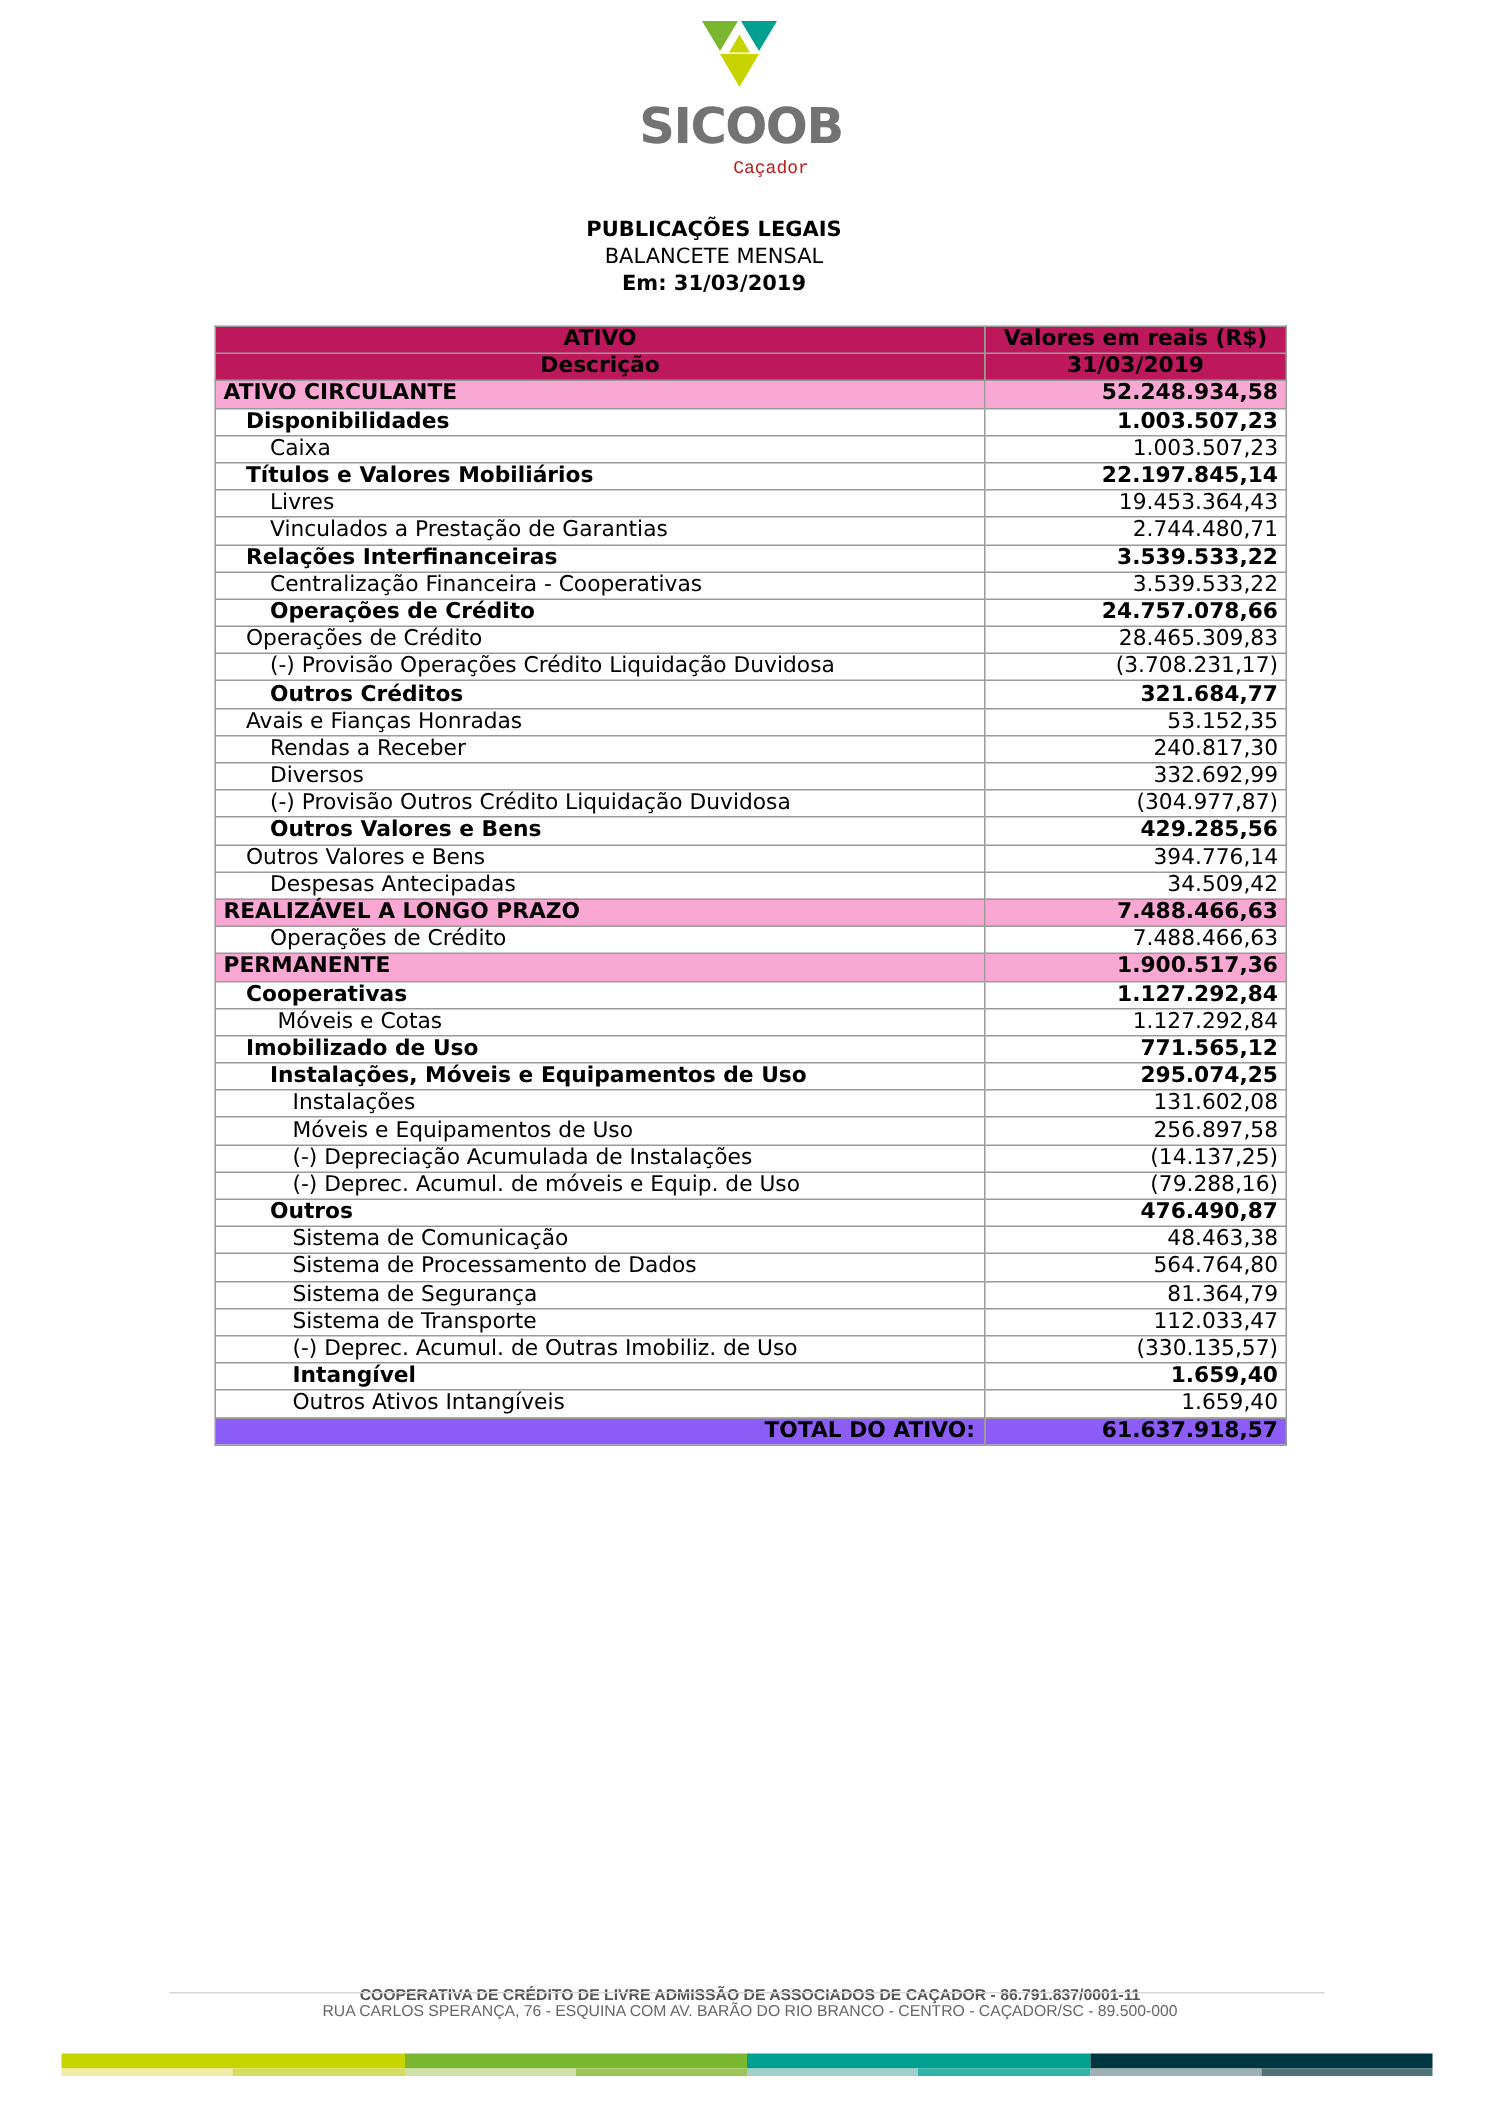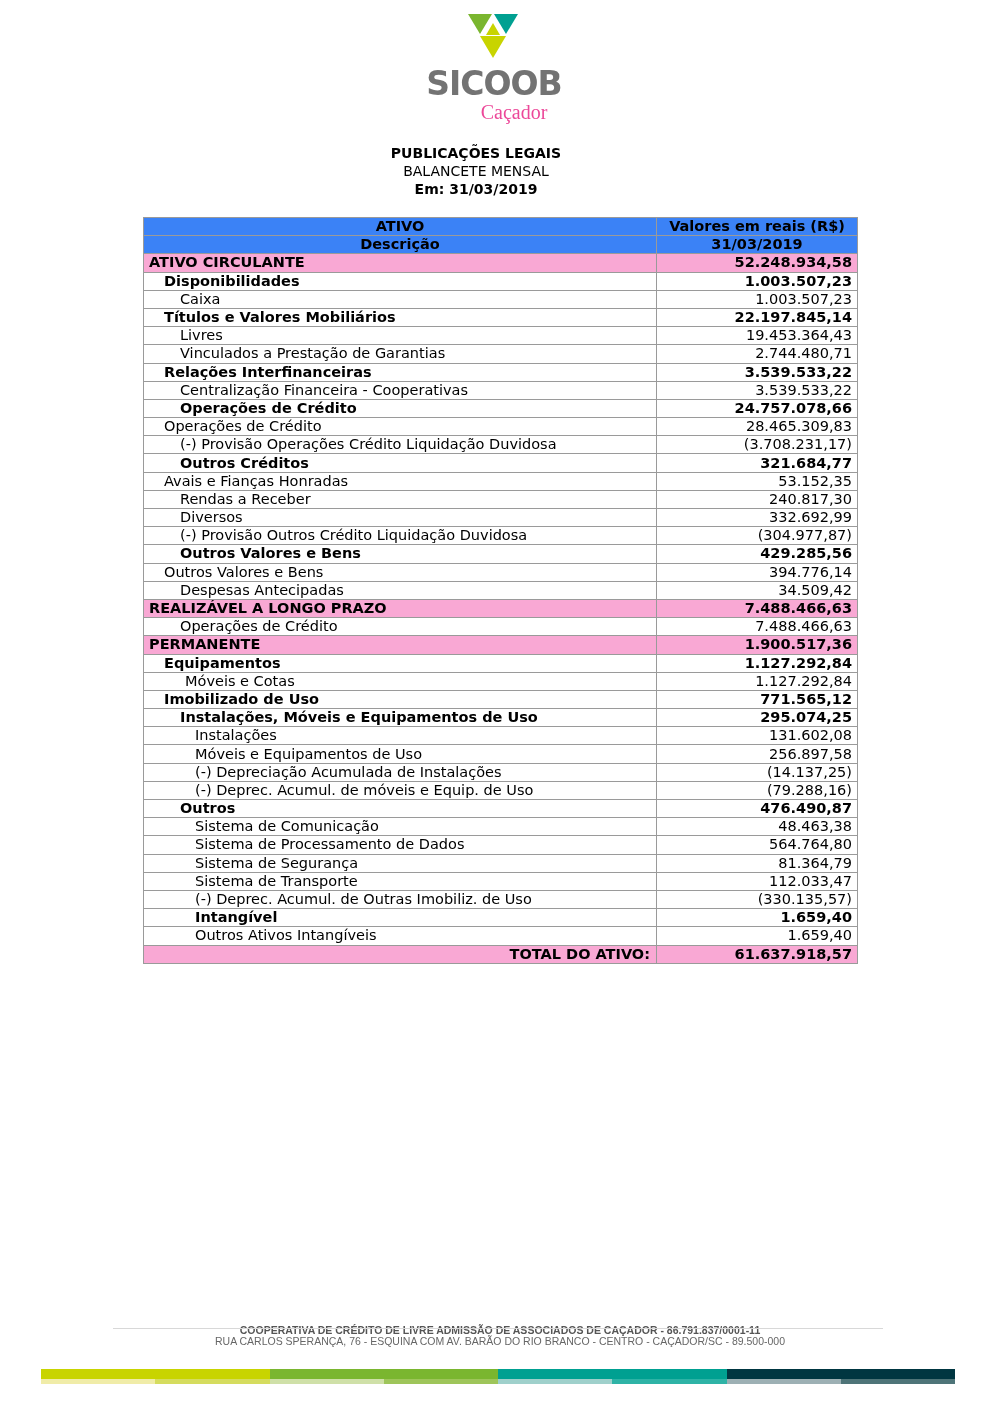--- a/index.html
+++ b/index.html
@@ -1,34 +1,34 @@
 <!DOCTYPE html>
 <html><head>
 <meta charset="utf-8">
 <style>
   html, body { margin: 0; padding: 0; background: #ffffff; }
   body { width: 1000px; height: 1415px; position: relative; overflow: hidden; font-family: "DejaVu Sans", sans-serif; color: #000; }
 
   .logo { position: absolute; left: 424px; top: 14px; width: 140px; height: 100px; }
   .logo svg { position: absolute; left: 44px; top: 0; }
   .logo .brand { position: absolute; left: 2px; top: 52px; width: 136px; text-align: center; font-family: "DejaVu Sans", sans-serif; font-weight: bold; font-size: 33px; letter-spacing: -1px; color: #737373; line-height: 36px; }
-  .logo .city { position: absolute; left: 40px; top: 88px; width: 100px; text-align: center; font-family: Liberation Serif, serif; font-size: 20px; color: #ec4899; line-height: 20px; }
+  .logo .city { position: absolute; left: 40px; top: 88px; width: 100px; text-align: center; font-family: Liberation Mono, monospace; font-size: 12px; color: #b91c1c; line-height: 20px; }
 
   .titles { position: absolute; left: 0; top: 144px; width: 952px; text-align: center; font-size: 14px; line-height: 18px; }
   .titles .t1 { font-weight: bold; }
   .titles .t2 { font-weight: normal; }
   .titles .t3 { font-weight: bold; }
 
   table.bal { position: absolute; left: 143px; top: 217px; width: 715px; border-collapse: collapse; font-size: 14.5px; }
   table.bal td { border: 1px solid #9a9a9a; height: 17.2px; padding: 0 5px; line-height: 17px; white-space: nowrap; }
   table.bal td.val { text-align: right; width: 190px; }
-  table.bal tr.hdr td { background: #3b82f6; font-weight: bold; text-align: center; }
+  table.bal tr.hdr td { background: #be185d; font-weight: bold; text-align: center; }
   table.bal tr.sec td { background: #f9a8d4; font-weight: bold; }
   table.bal tr.bold td { font-weight: bold; }
-  table.bal tr.total td { background: #f9a8d4; font-weight: bold; }
+  table.bal tr.total td { background: #8b5cf6; font-weight: bold; }
   table.bal tr.total td.desc { text-align: right; padding-right: 6px; }
   .l1 { padding-left: 20px !important; }
   .l2 { padding-left: 36px !important; margin-top: 40px; }
   .l2b { padding-left: 41px !important; }
   .l3 { padding-left: 51px !important; }
 
   .footer1 { position: absolute; left: 0; top: 1306px; width: 1000px; text-align: center; font-family: "Liberation Sans", sans-serif; font-weight: bold; font-size: 10.5px; color: #555; margin-top: 18px; }
   .footer-line { position: absolute; left: 113px; top: 1328px; width: 770px; height: 1px; background: #d8d8d8; }
   .footer2 { position: absolute; left: 0; top: 1335px; width: 1000px; text-align: center; font-family: "Liberation Sans", sans-serif; font-size: 10.5px; color: #666; }
 
@@ -150,21 +150,21 @@
       </tr>
       <tr>
         <td class="l2">Operações de Crédito</td>
         <td class="val">7.488.466,63</td>
       </tr>
       <tr class="sec">
         <td>PERMANENTE</td>
         <td class="val">1.900.517,36</td>
       </tr>
       <tr class="bold">
-        <td class="l1">Equipamentos</td>
+        <td class="l1">Cooperativas</td>
         <td class="val">1.127.292,84</td>
       </tr>
       <tr>
         <td class="l2b">Móveis e Cotas</td>
         <td class="val">1.127.292,84</td>
       </tr>
       <tr class="bold">
         <td class="l1">Imobilizado de Uso</td>
         <td class="val">771.565,12</td>
       </tr>

